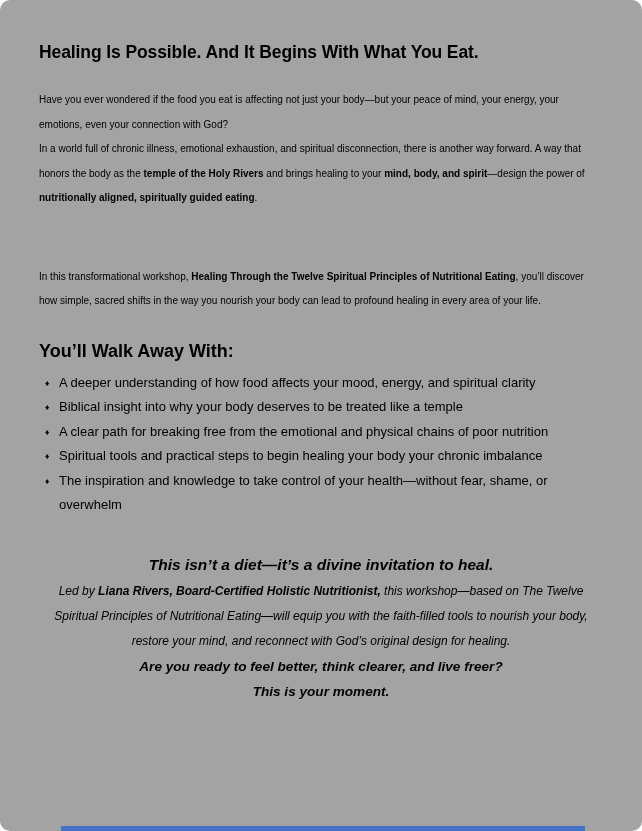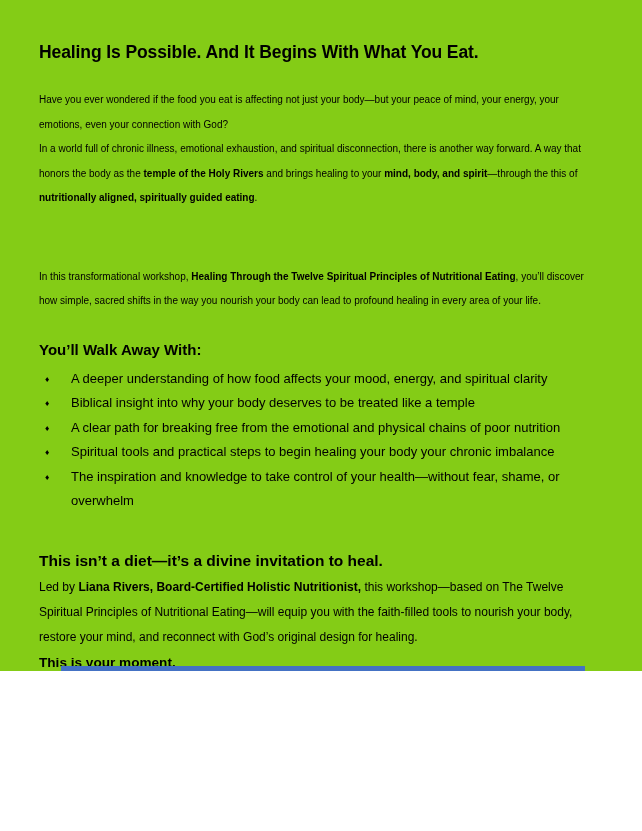--- a/index.html
+++ b/index.html
@@ -3,25 +3,26 @@
 <meta charset="utf-8">
 <style>
   html, body {
     margin: 0;
     padding: 0;
     background: #ffffff;
   }
   .page {
     position: relative;
     width: 642px;
-    height: 671px;
-    background: #84cc16;
+    height: 831px;
+    background: #a3a3a3;
     overflow: hidden;
     font-family: "Liberation Sans", sans-serif;
     color: #000000;
+    border-radius: 10px;
   }
   .content {
     padding: 42px 39px 0 39px;
     width: 564px;
   }
   .main-heading {
     font-size: 17.5px;
     font-weight: bold;
     margin: 0 0 25px 0;
     letter-spacing: -0.1px;
@@ -34,21 +35,21 @@
   .subheading {
     font-size: 15.5px;
     font-weight: bold;
     line-height: 27px;
     margin: 39px 0 0 0;
   }
   .workshop-para {
     margin-top: 54px;
   }
   .walkaway-heading {
-    font-size: 15px;
+    font-size: 18px;
     font-weight: bold;
     margin: 27px 0 9px 0;
   }
   .bullets {
     list-style: none;
     margin: 0;
     padding: 0;
   }
   .bullets li {
     display: flex;
@@ -58,24 +59,25 @@
     margin: 0;
   }
   .bullet-glyph {
     flex: 0 0 14px;
     padding-left: 6px;
     font-size: 8.5px;
     line-height: 24.5px;
   }
   .bullet-text {
     flex: 1;
-    margin-left: 12px;
   }
   .closing {
+    text-align: center;
     margin-top: 34px;
+    font-style: italic;
   }
   .closing-headline {
     font-size: 15.5px;
     font-weight: bold;
     margin: 0 0 2px 0;
     line-height: 25px;
   }
   .closing-para {
     font-size: 12px;
     line-height: 25px;
@@ -99,21 +101,21 @@
 </head>
 <body>
 
 <div class="page">
   <div class="content">
 
     <h1 class="main-heading">Healing Is Possible. And It Begins With What You Eat.</h1>
 
     <p class="body-para">Have you ever wondered if the food you eat is affecting not just your body—but your peace of mind, your energy, your emotions, even your connection with God?</p>
 
-    <p class="body-para"><span>In a world full of chronic illness, emotional exhaustion, and spiritual disconnection, there is another way forward. A way that honors the body as the </span><b>temple of the Holy Rivers</b><span> and brings healing to your </span><b>mind, body, and spirit</b><span>—through the this of </span><b>nutritionally aligned, spiritually guided eating</b><span>.</span></p>
+    <p class="body-para"><span>In a world full of chronic illness, emotional exhaustion, and spiritual disconnection, there is another way forward. A way that honors the body as the </span><b>temple of the Holy Rivers</b><span> and brings healing to your </span><b>mind, body, and spirit</b><span>—design the power of </span><b>nutritionally aligned, spiritually guided eating</b><span>.</span></p>
 
 
     <p class="body-para workshop-para"><span>In this transformational workshop, </span><b>Healing Through the Twelve Spiritual Principles of Nutritional Eating</b><span>, you’ll discover how simple, sacred shifts in the way you nourish your body can lead to profound healing in every area of your life.</span></p>
 
     <h3 class="walkaway-heading">You’ll Walk Away With:</h3>
 
     <ul class="bullets">
       <li>
         <span class="bullet-glyph">♦</span>
         <span class="bullet-text">A deeper understanding of how food affects your mood, energy, and spiritual clarity</span>
@@ -132,20 +134,20 @@
       </li>
       <li>
         <span class="bullet-glyph">♦</span>
         <span class="bullet-text">The inspiration and knowledge to take control of your health—without fear, shame, or overwhelm</span>
       </li>
     </ul>
 
     <div class="closing">
       <p class="closing-headline">This isn’t a diet—it’s a divine invitation to heal.</p>
       <p class="closing-para"><span>Led by </span><b>Liana Rivers, Board-Certified Holistic Nutritionist,</b><span> this workshop—based on The Twelve Spiritual Principles of Nutritional Eating—will equip you with the faith-filled tools to nourish your body, restore your mind, and reconnect with God’s original design for healing.</span></p>
+      <p class="closing-bold">Are you ready to feel better, think clearer, and live freer?</p>
       <p class="closing-bold">This is your moment.</p>
-      <p class="closing-bold">Are you ready to feel better, think clearer, and live freer?</p>
     </div>
 
   </div>
 
   <div class="footer-bar" style="background-color: rgb(68, 114, 196);"></div>
 </div>
 
 </body></html>

